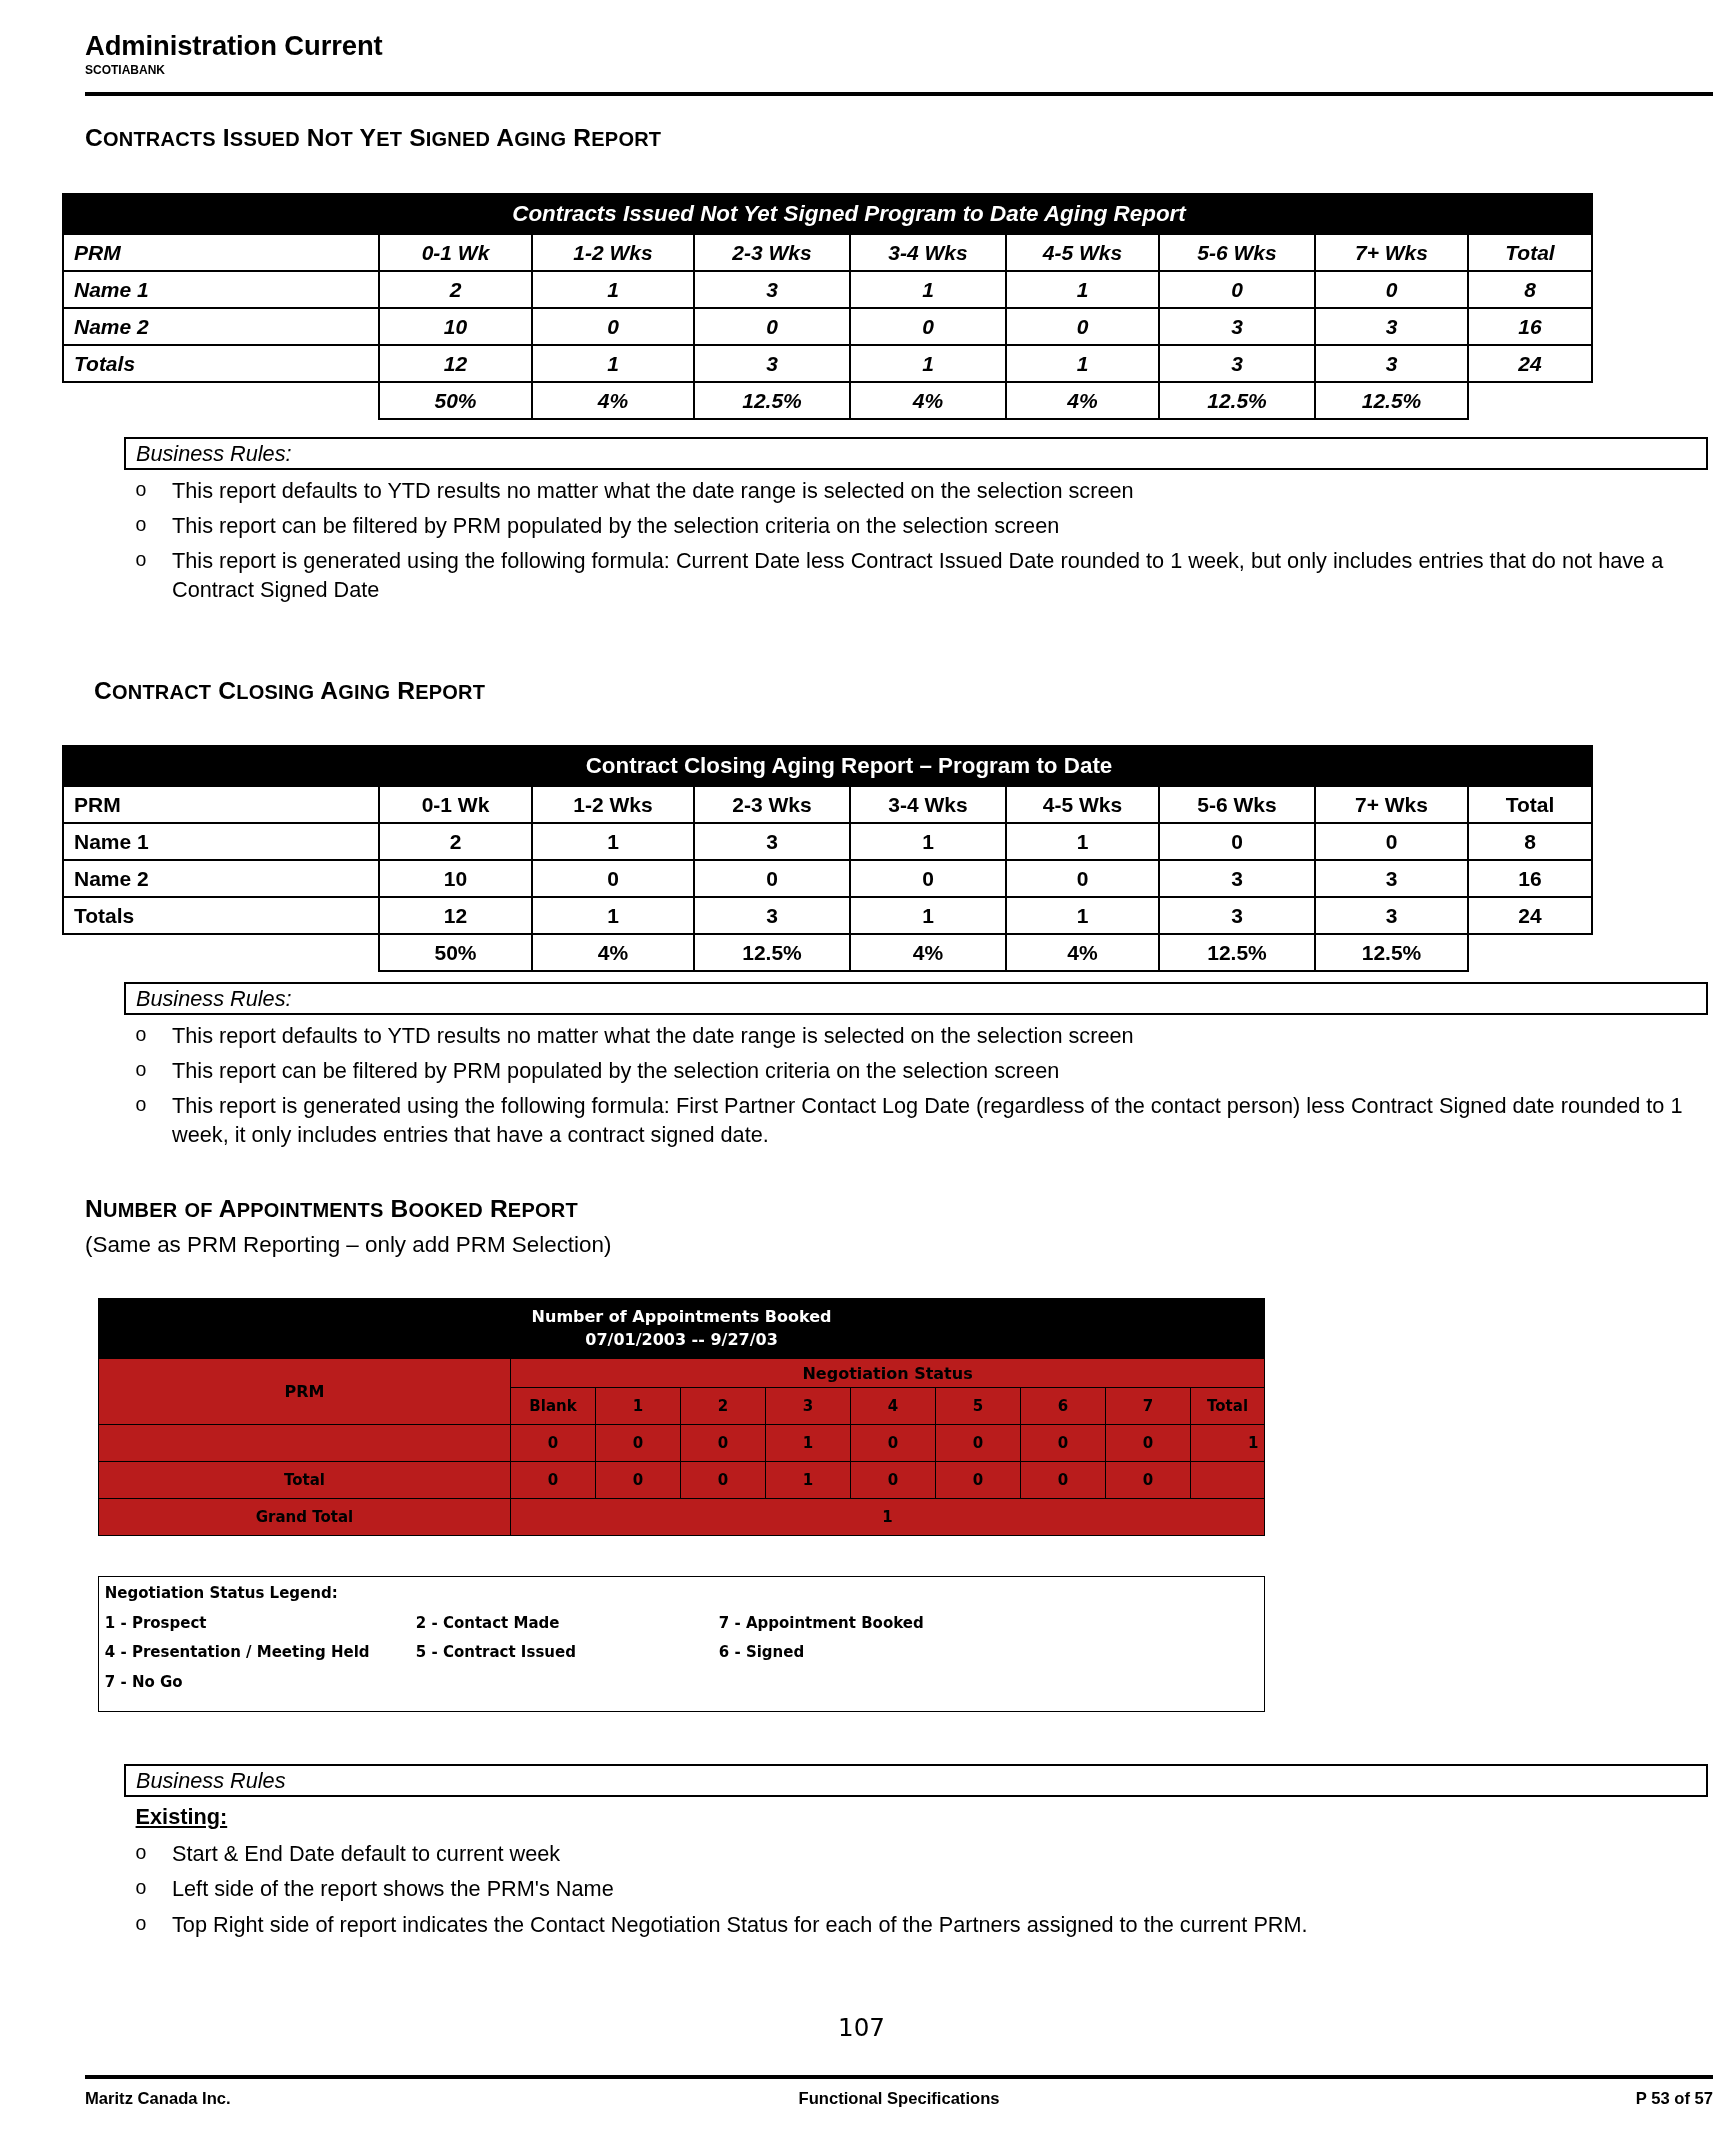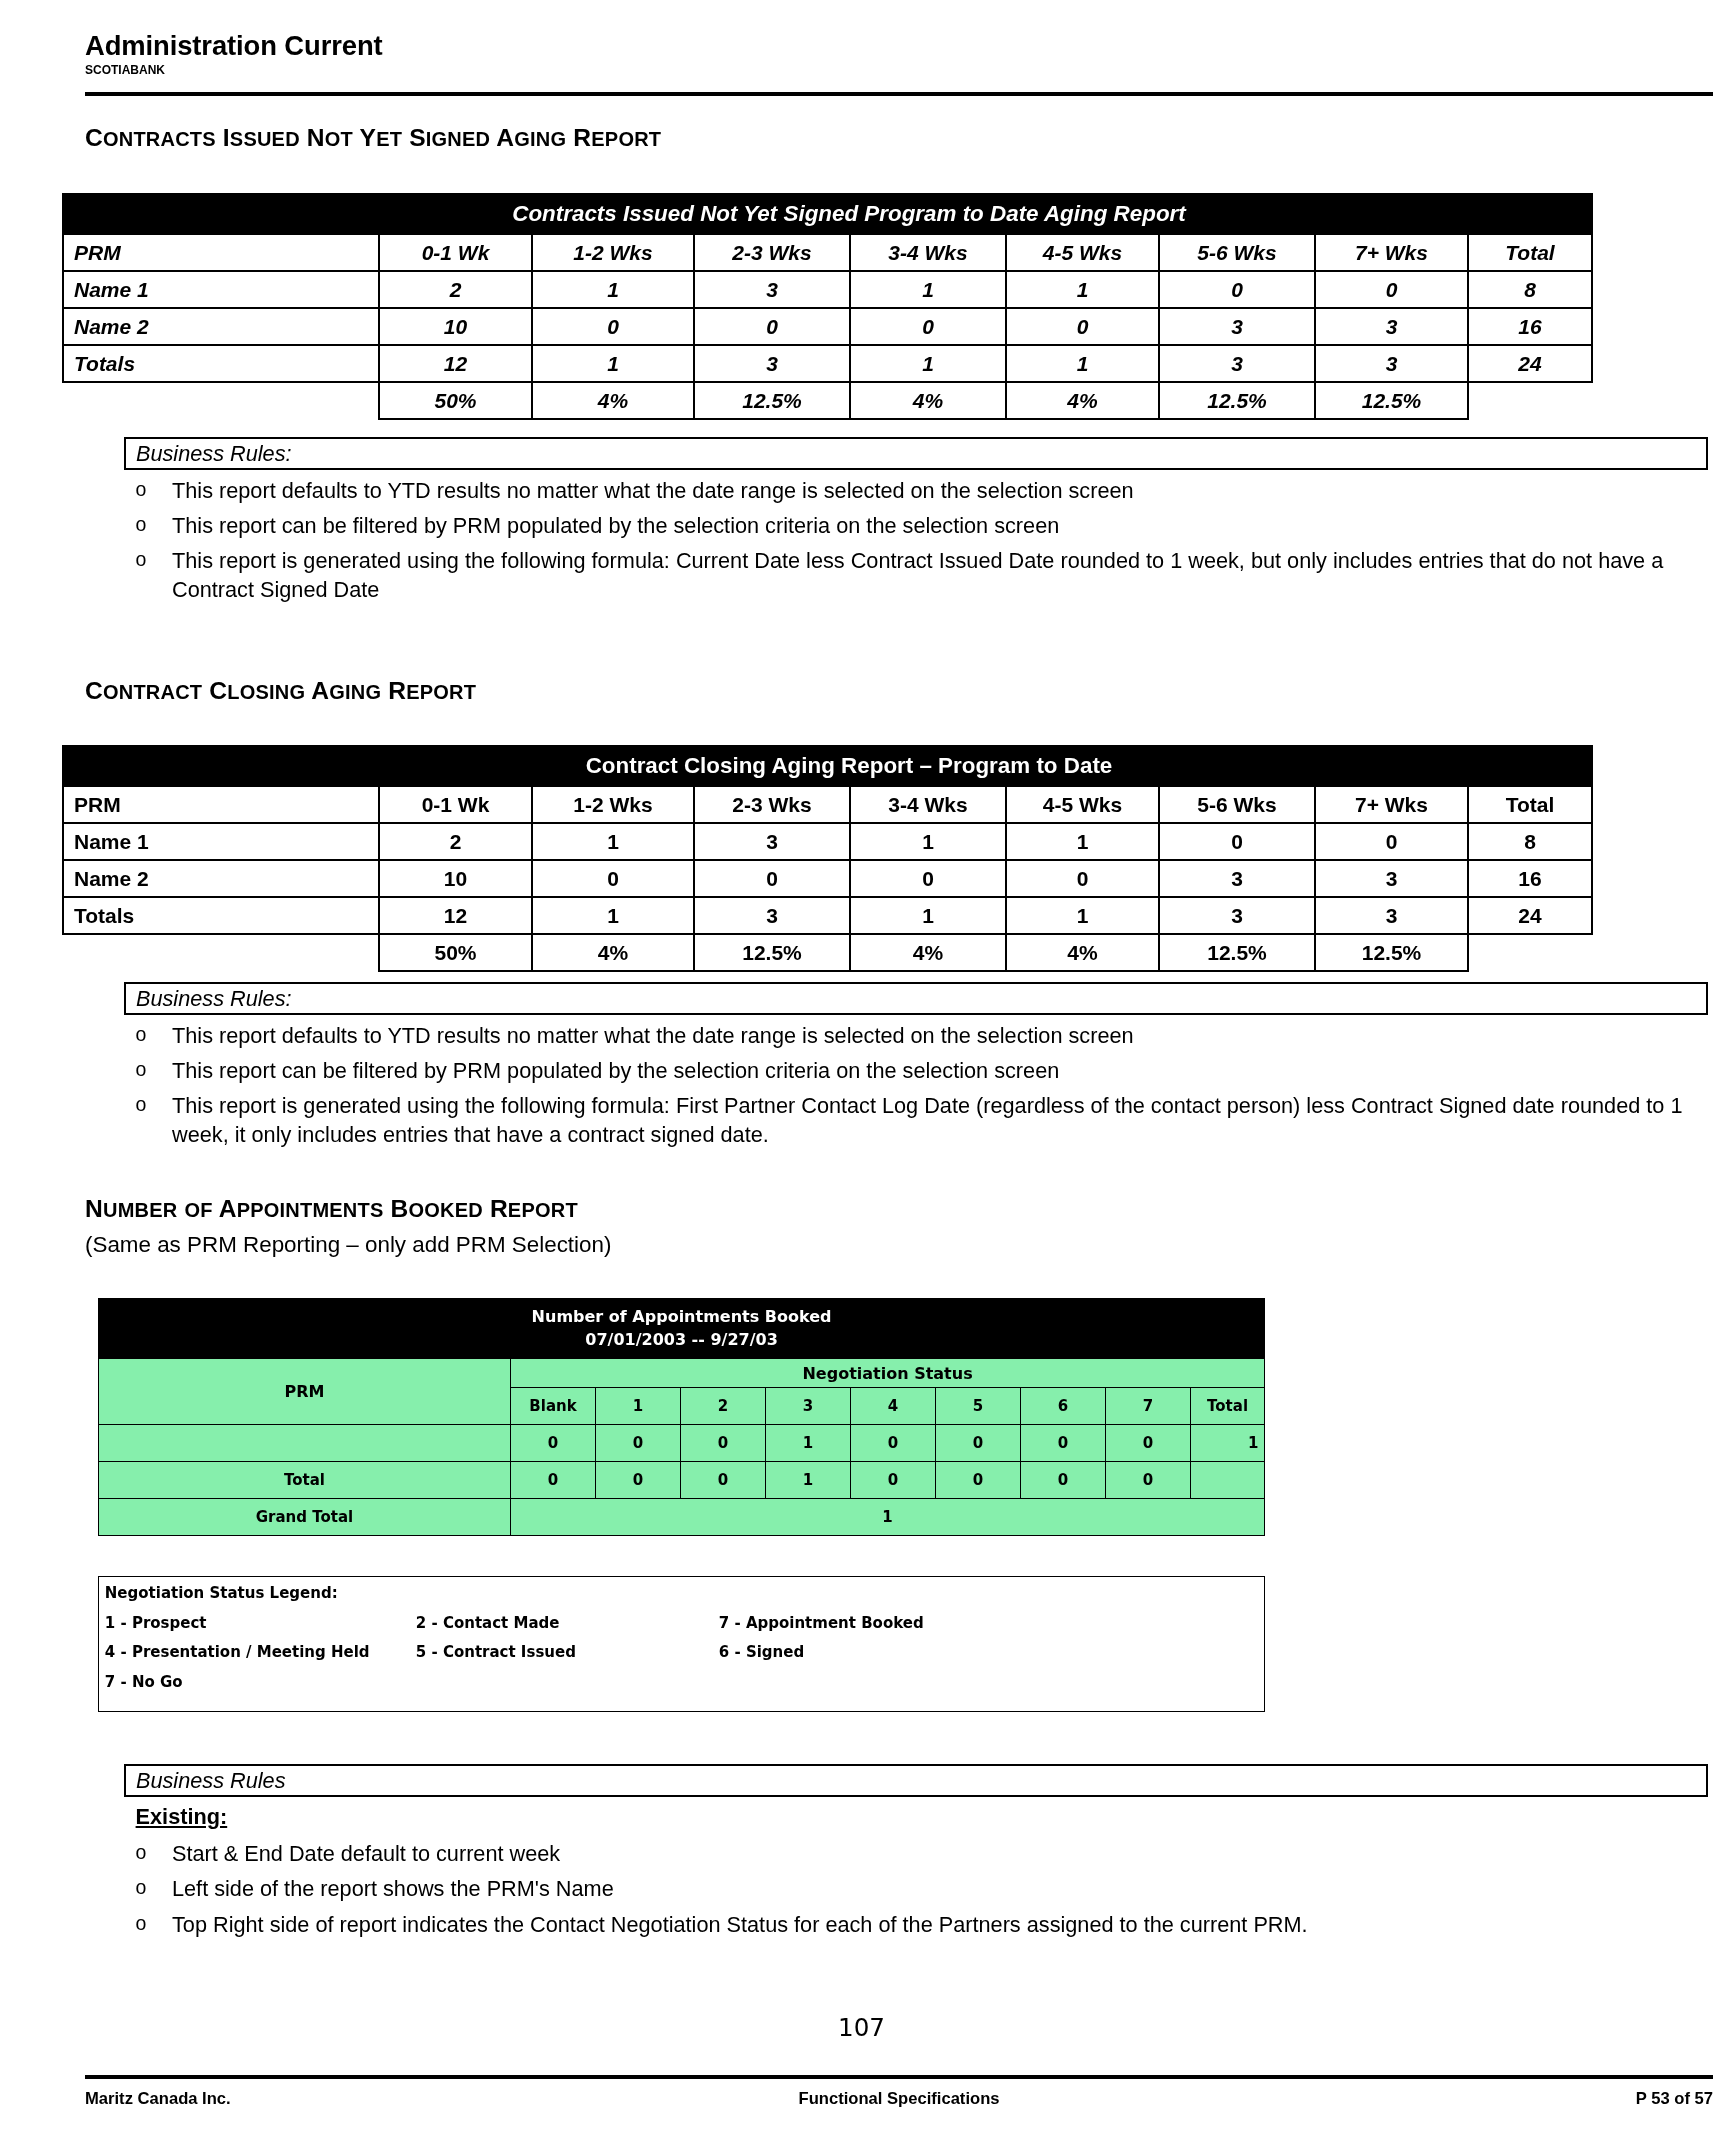--- a/index.html
+++ b/index.html
@@ -162,21 +162,21 @@
     font-family: "DejaVu Sans", sans-serif;
     font-size: 15px;
     font-weight: bold;
   }
   .appt-table td, .appt-table th {
     border: 1.4px solid #000;
     padding: 0;
     text-align: center;
     vertical-align: middle;
     height: 27.4px;
-    background: #86efac;
+    background: #b91c1c;
   }
   .appt-table .blk {
     background: #000000;
     color: #fff;
     border: 1.4px solid #000;
     font-size: 16px;
     line-height: 1.45;
     padding: 5.8px 0 7.2px 0;
     height: auto;
   }
@@ -348,21 +348,21 @@
       <div class="br-item">
         <div class="br-bullet">o</div>
         <div class="br-text">This report can be filtered by PRM populated by the selection criteria on the selection screen</div>
       </div>
       <div class="br-item">
         <div class="br-bullet">o</div>
         <div class="br-text">This report is generated using the following formula:  Current Date less Contract Issued Date rounded to 1 week, but only includes entries that do not have a Contract Signed Date</div>
       </div>
     </div>
 
-  <div class="sec-heading" style="left:85px; top:677px;">
+  <div class="sec-heading" style="left:94px; top:677px;">
     <span id="sh2"><span>C</span><span class="sc">O</span><span class="sc">N</span><span class="sc">T</span><span class="sc">R</span><span class="sc">A</span><span class="sc">C</span><span class="sc">T</span> <span>C</span><span class="sc">L</span><span class="sc">O</span><span class="sc">S</span><span class="sc">I</span><span class="sc">N</span><span class="sc">G</span> <span>A</span><span class="sc">G</span><span class="sc">I</span><span class="sc">N</span><span class="sc">G</span> <span>R</span><span class="sc">E</span><span class="sc">P</span><span class="sc">O</span><span class="sc">R</span><span class="sc">T</span></span>
   </div>
 
   <table class="aging-table" id="tbl2" style="left:62px; top:745px; width:1530px;">
     <colgroup>
       <col style="width:316px">
         <col style="width:153px">
         <col style="width:162px">
         <col style="width:156px">
       <col style="width:156px">

